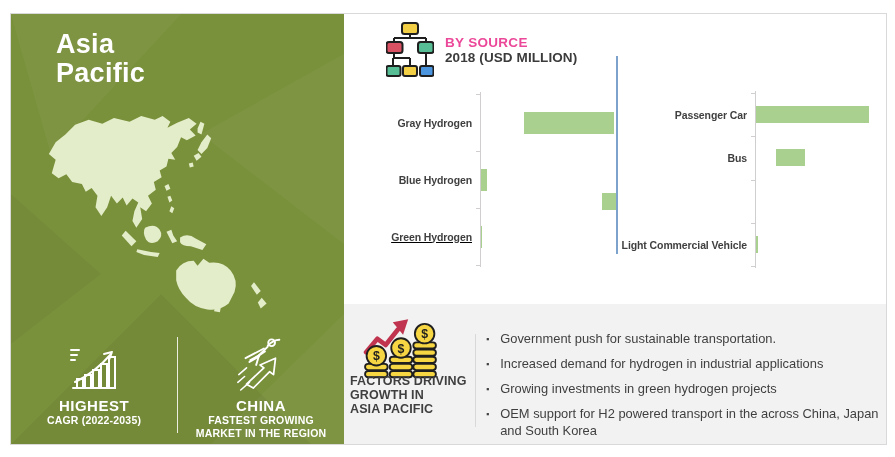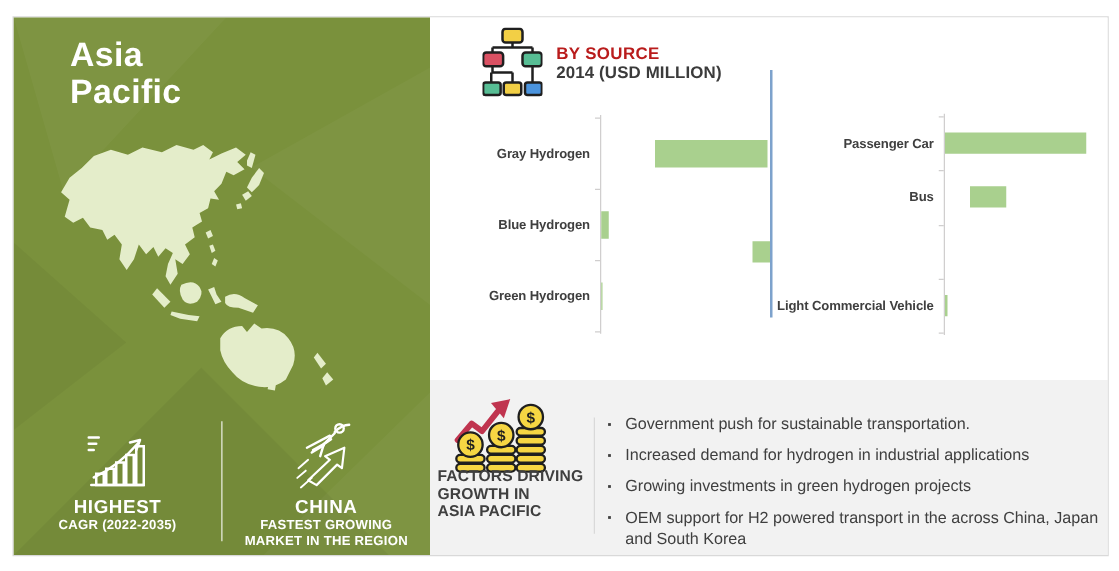--- a/index.html
+++ b/index.html
@@ -15,21 +15,21 @@
   .stat{flex:1;display:flex;flex-direction:column;align-items:center;}
   .stat.divided{border-right:1px solid rgba(255,255,255,.85);}
   .icon-wrap{height:54px;display:flex;align-items:flex-end;}
   .stat-h{font-size:15px;font-weight:bold;letter-spacing:.5px;margin-top:6px;}
   .stat-s{font-size:10.5px;font-weight:bold;line-height:12.5px;letter-spacing:.2px;}
 
   
   .charts{position:absolute;left:333px;top:0;right:0;height:290px;background:#ffffff;}
   .chart-header{position:absolute;display:flex;align-items:center;gap:11px;}
   #hdr0{left:42px;top:8px;} #hdr1{left:299px;top:8px;}
-  .ht1{color:#b91c1c;font-size:13.5px;font-weight:bold;letter-spacing:.3px;}
+  .ht1{color:#ec4899;font-size:13.5px;font-weight:bold;letter-spacing:.3px;}
   .ht2{color:#3b3b3b;font-size:13.5px;font-weight:bold;letter-spacing:.1px;}
   .plot{position:absolute;}
   #plot0{left:0;top:80px;width:270px;height:172px;}
   #plot1{left:257px;top:79px;width:285px;height:174px;}
   .plot-row{position:absolute;left:0;width:100%;display:flex;align-items:center;}
   .plot-label{text-align:right;padding-right:8px;font-size:10.5px;font-weight:bold;color:#3f3f3f;box-sizing:border-box;letter-spacing:-.1px;}
   .bar{background:#a9d08e;}
   .axis{position:absolute;width:1px;background:#d0cece;}
   .tick{position:absolute;width:4px;height:1px;background:#d0cece;}
   .vdivider{position:absolute;left:272px;top:42px;width:2px;height:198px;background:#7da2cc;}
@@ -129,40 +129,40 @@
           <rect x="16" y="1" width="16" height="11" rx="2.5" fill="#f2cf45"></rect>
           <rect x="0.5" y="20" width="16" height="11" rx="2.5" fill="#da5163"></rect>
           <rect x="32" y="20" width="15.5" height="11" rx="2.5" fill="#57bd94"></rect>
           <rect x="0.5" y="44" width="14" height="10" rx="2" fill="#57bd94"></rect>
           <rect x="17" y="44" width="14" height="10" rx="2" fill="#f2cf45"></rect>
           <rect x="34" y="44" width="13.5" height="10" rx="2" fill="#4b94de"></rect>
         </g>
       </svg>
       <div>
         <div class="ht1">BY SOURCE</div>
-        <div class="ht2">2014 (USD MILLION)</div>
+        <div class="ht2">2018 (USD MILLION)</div>
       </div>
     </div>
 
 
     <div class="plot" id="plot0">
         <div class="axis" style="left: 136px; top: -2px; height: 175px;"></div>
         <div class="tick" style="left: 132px; top: 0px;"></div>
         <div class="tick" style="left: 132px; top: 57px;"></div>
         <div class="tick" style="left: 132px; top: 114px;"></div>
         <div class="tick" style="left: 132px; top: 171px;"></div>
         <div class="plot-row" style="top: 0px; height: 57px; justify-content: space-between;">
           <span class="plot-label" style="flex: 0 0 136px;">Gray Hydrogen</span>
           <div class="bar" style="width: 90px; height: 22px; background: rgb(169, 208, 142); margin-left: 1px;"></div>
         </div>
         <div class="plot-row" style="top: 57px; height: 57px;">
           <span class="plot-label" style="flex: 0 0 136px;">Blue Hydrogen</span>
           <div class="bar" style="width: 6.3px; height: 22px; background: rgb(169, 208, 142); margin-left: 1px;"></div>
         </div>
-        <div class="plot-row" style="top: 114px; height: 57px;">
+        <div class="plot-row" style="top: 114px; height: 57px; text-decoration: underline;">
           <span class="plot-label" style="flex: 0 0 136px;">Green Hydrogen</span>
           <div class="bar" style="width: 1px; height: 22px; background: rgb(169, 208, 142); margin-left: 1px;"></div>
         </div>
       </div>
     <div class="vdivider"></div>
     <div class="plot" id="plot1">
         <div class="axis" style="left: 154px; top: -2px; height: 177.2px;"></div>
         <div class="tick" style="left: 150px; top: 0px;"></div>
         <div class="tick" style="left: 150px; top: 43.3px;"></div>
         <div class="tick" style="left: 150px; top: 86.6px;"></div>

